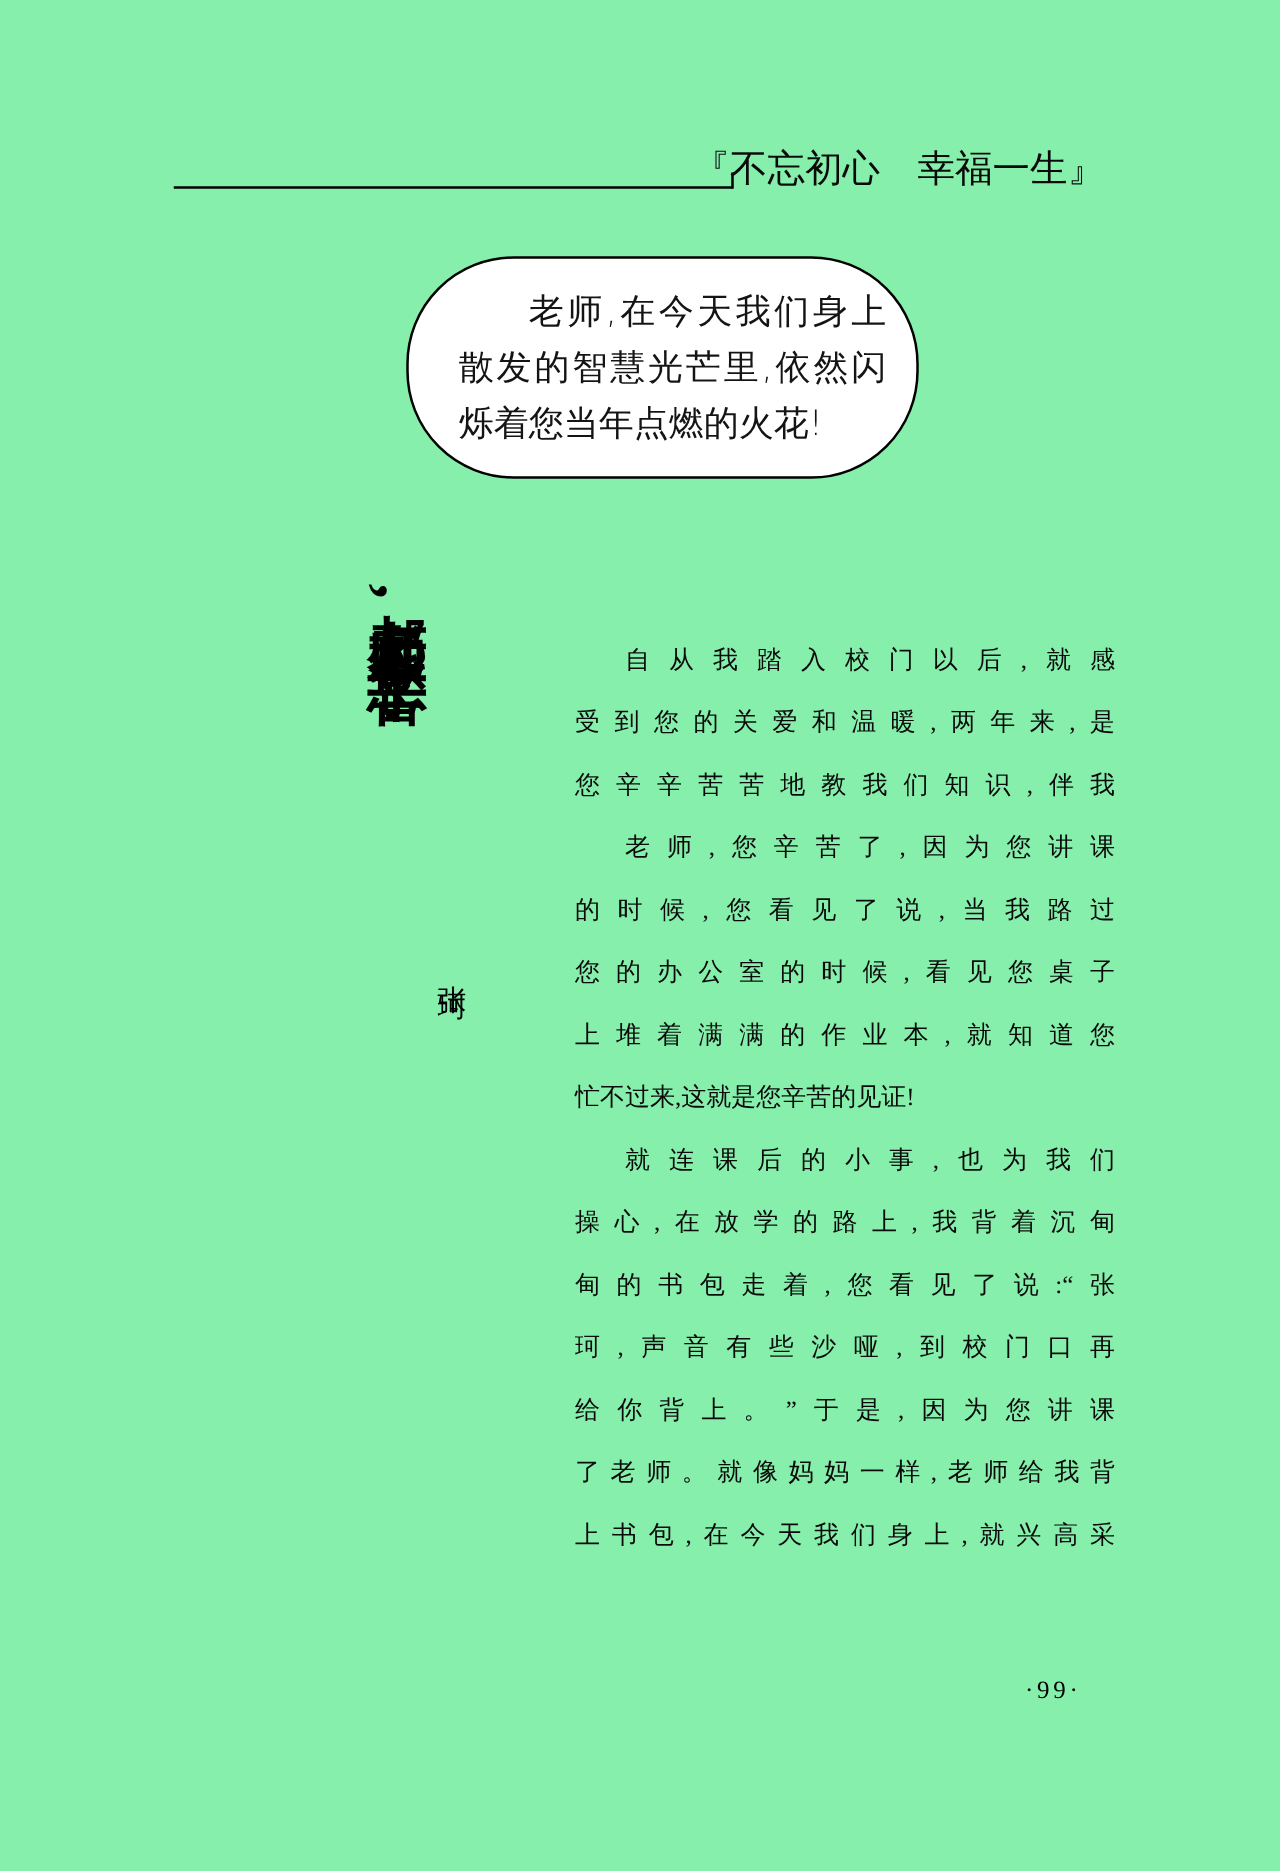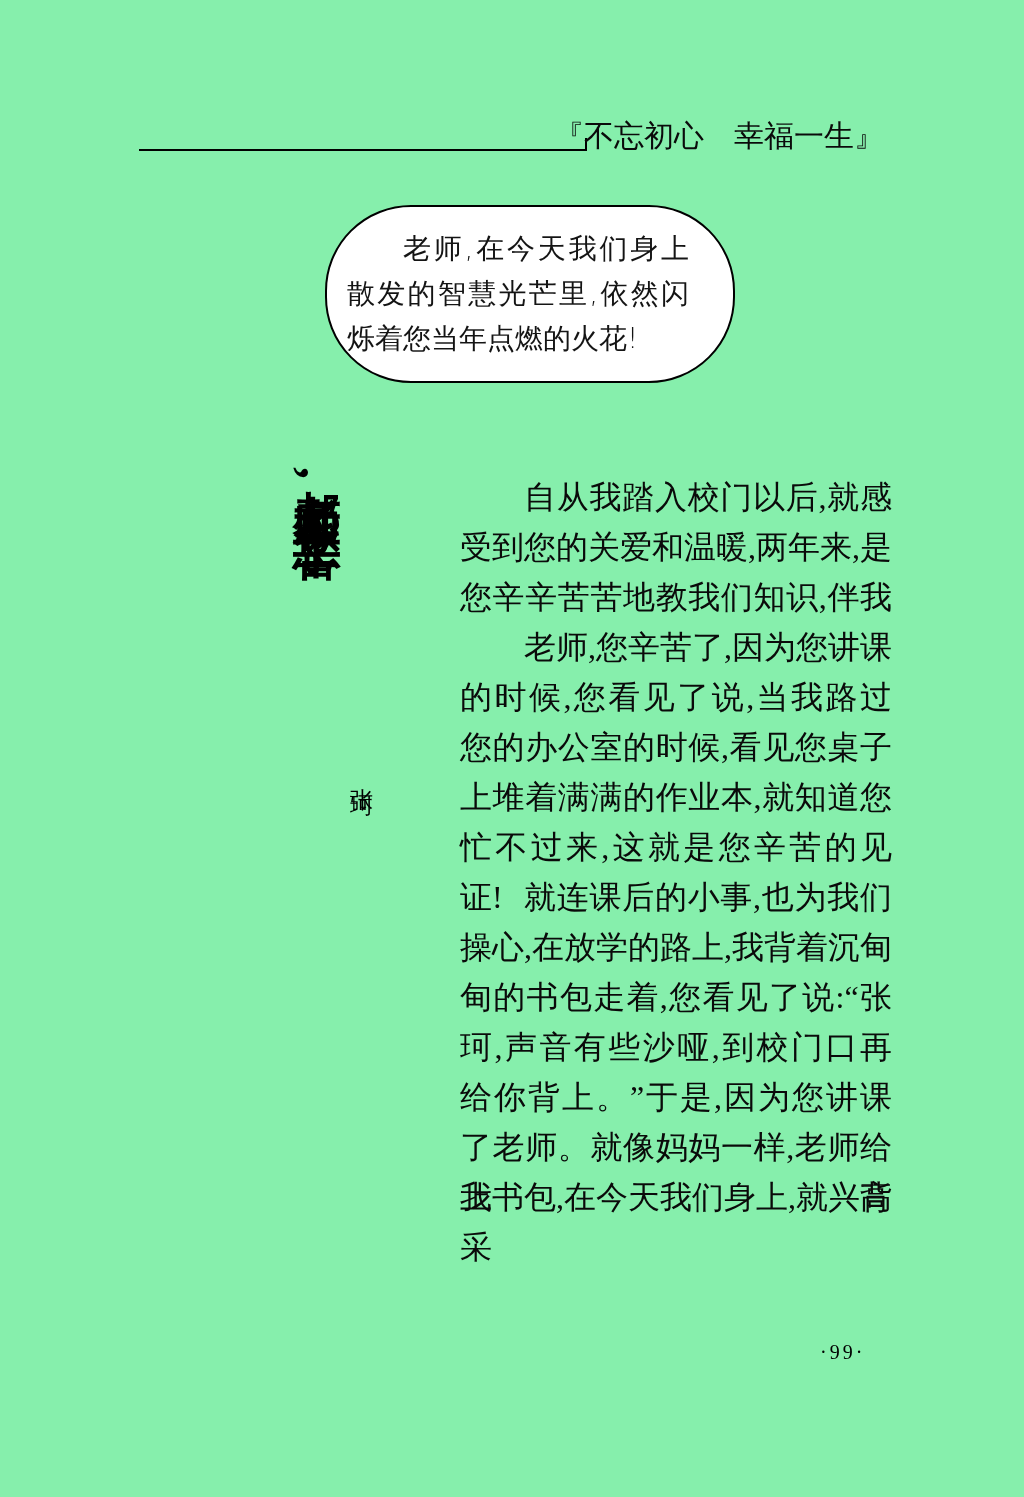--- a/index.html
+++ b/index.html
@@ -43,21 +43,21 @@
     position: absolute;
     left: 325px; top: 205px;
     width: 410px; height: 178px;
     box-sizing: border-box;
     border: 2.5px solid #000;
     border-radius: 86px;
     background: #fff;
   }
   .bubble-text {
     position: absolute;
-    left: 20px; top: 19px;
+    left: 40px; top: 19px;
     width: 342px;
     font-family: "DejaVu Sans", "Liberation Sans", sans-serif;
     font-weight: 300;
     font-size: 28px;
     line-height: 45px;
     color: #141414;
   }
   .bline { height: 45px; text-align: justify; text-align-last: justify; white-space: nowrap; }
   .bline.first { text-indent: 2em; }
   .bline.last { text-align-last: left; white-space: normal; }
@@ -77,23 +77,23 @@
     left: 346px; top: 770px;
     writing-mode: vertical-rl;
     font-size: 23px;
     letter-spacing: 7px;
     color: #000;
   }
 
   
   .article-body {
     position: absolute;
-    left: 460px; top: 472px;
+    left: 460px; top: 503px;
     width: 432px;
-    font-size: 32px;
+    font-size: 20px;
     line-height: 50px;
     color: #0a0a0a;
     font-family: Liberation Serif, serif;
   }
   .paragraph { margin: 0; }
   .pline { height: 50px; text-align: justify; text-align-last: justify; }
   .pline.first { text-indent: 2em; }
   .pline.last { text-align-last: left; }
 
   

